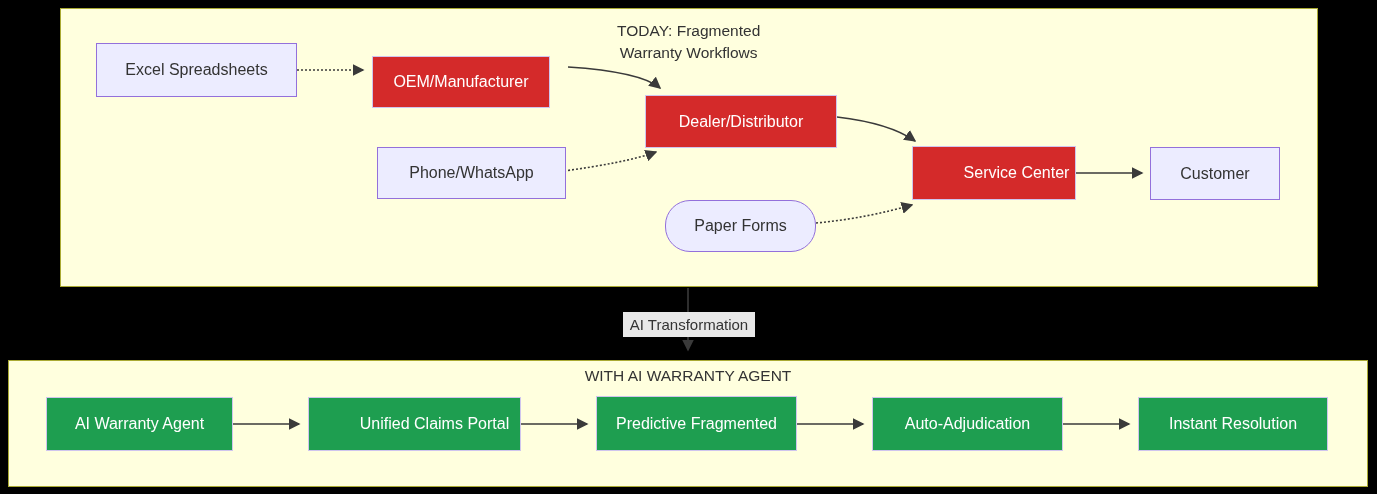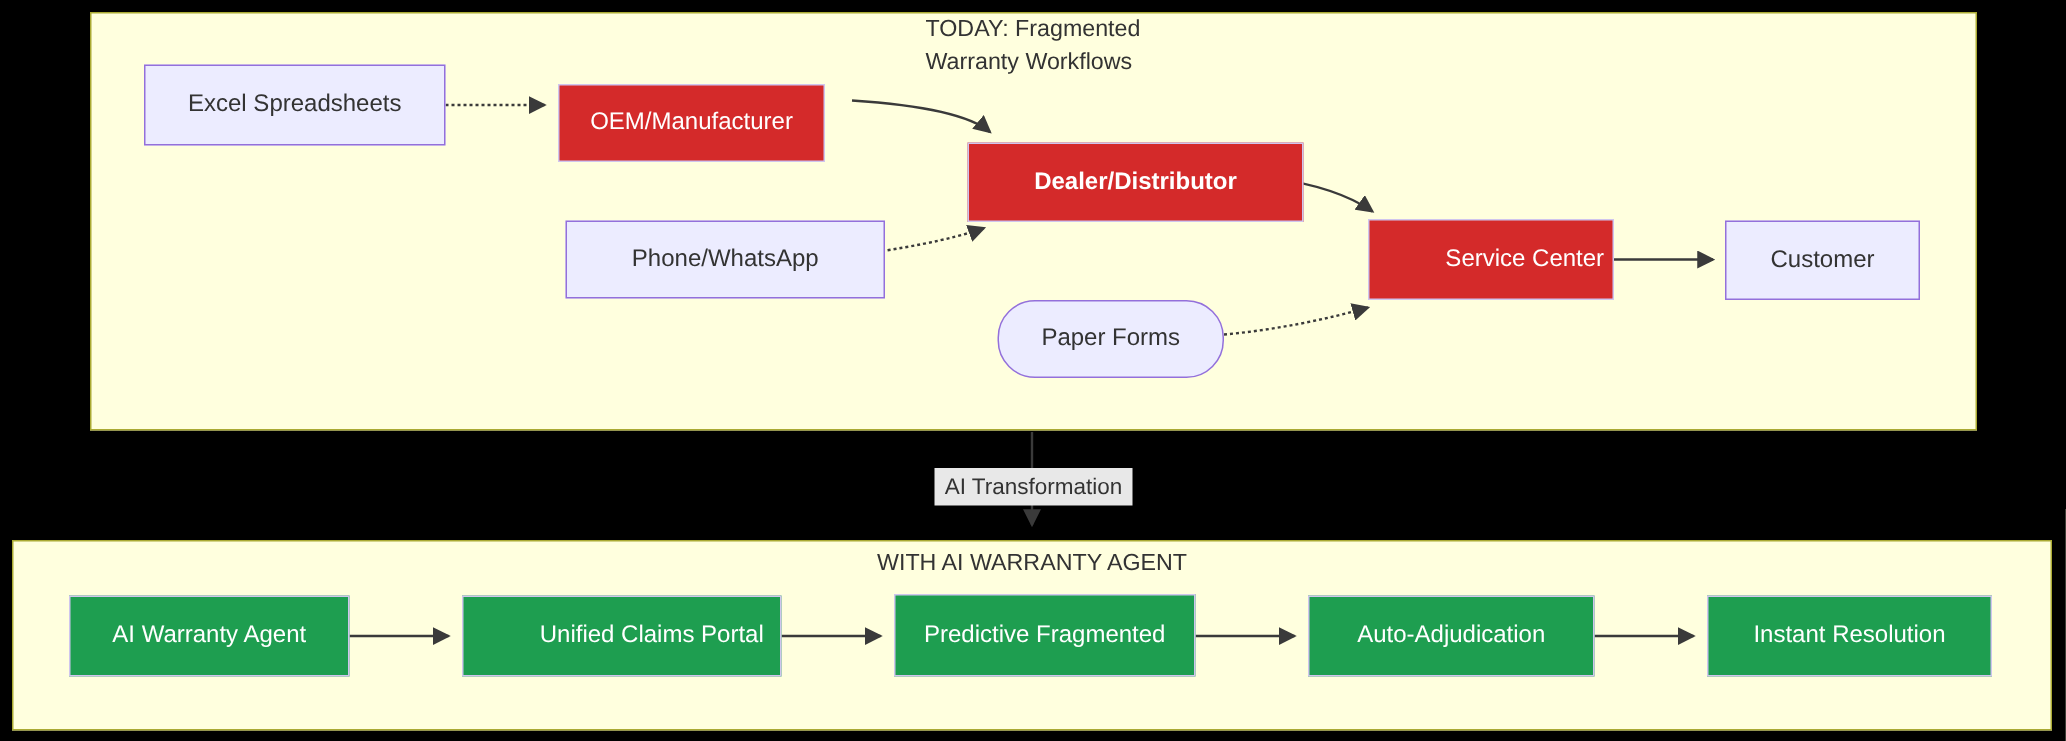--- a/index.html
+++ b/index.html
@@ -18,21 +18,21 @@
   }
   html,body{margin:0;padding:0;}
   body{background:var(--page-background);font-family:"Liberation Sans","DejaVu Sans",sans-serif;}
   .canvas{position:relative;width:1377px;height:494px;background:var(--page-background);overflow:hidden;}
 
   .cluster{position:absolute;background:var(--cluster-fill);border:1.5px solid var(--cluster-border);box-sizing:border-box;z-index:1;}
   .cluster.top{left:60px;top:8px;width:1258px;height:279px;}
   .cluster.bottom{left:8px;top:360px;width:1360px;height:127px;}
 
   .cluster-title{position:absolute;color:var(--text-dark);font-size:15.5px;line-height:22px;z-index:2;}
-  .cluster-title.today{left:617px;top:9px;text-align:left;}
+  .cluster-title.today{left:617px;top:20px;text-align:center;}
   .cluster-title.with-ai{left:8px;top:365px;width:1360px;text-align:center;}
 
   svg.edges{position:absolute;left:0;top:0;z-index:2;pointer-events:none;}
   .edge{fill:none;stroke:var(--edge-color);stroke-width:1.6px;}
   .edge.dotted{stroke-dasharray:2,2;}
   .arrow-head{fill:var(--edge-color);}
 
   .node{position:absolute;display:flex;align-items:center;justify-content:center;
         box-sizing:border-box;font-size:16px;color:var(--text-dark);z-index:3;text-align:center;}
   .node.plain{background:var(--node-fill);border:1px solid var(--node-border);}
@@ -73,22 +73,22 @@
     <path class="edge" d="M233,424 L299,424" marker-end="url(#ah)"></path>
     <path class="edge" d="M521,424 L587,424" marker-end="url(#ah)"></path>
     <path class="edge" d="M797,424 L863,424" marker-end="url(#ah)"></path>
     <path class="edge" d="M1063,424 L1129,424" marker-end="url(#ah)"></path>
   </svg>
 
   <div class="edge-label">AI Transformation</div>
 
   <div class="node plain" style="left:96px;top:43px;width:201px;height:54px;">Excel Spreadsheets</div>
   <div class="node legacy" style="left:372px;top:44px;width:178px;height:52px;margin-top:12px;">OEM/Manufacturer</div>
-  <div class="node legacy" style="left:645px;top:95px;width:224px;height:53px;font-weight:bold;">Dealer/Distributor</div>
-  <div class="node plain" style="left:377px;top:147px;width:213px;height:52px;">Phone/WhatsApp</div>
+  <div class="node legacy" style="left:645px;top:95px;width:192px;height:53px;">Dealer/Distributor</div>
+  <div class="node plain" style="left:377px;top:147px;width:189px;height:52px;">Phone/WhatsApp</div>
   <div class="node plain" style="left:665px;top:200px;width:151px;height:52px;border-radius:25px;">Paper Forms</div>
   <div class="node legacy" style="left:912px;top:146px;width:164px;height:54px;padding-left:45px;">Service Center</div>
   <div class="node plain" style="left:1150px;top:147px;width:130px;height:53px;">Customer</div>
 
   <div class="node ai" style="left:46px;top:397px;width:187px;height:54px;">AI Warranty Agent</div>
   <div class="node ai" style="left:308px;top:397px;width:213px;height:54px;padding-left:40px;">Unified Claims Portal</div>
   <div class="node ai" style="left:596px;top:396px;width:201px;height:55px;">Predictive Fragmented</div>
   <div class="node ai" style="left:872px;top:397px;width:191px;height:54px;">Auto-Adjudication</div>
   <div class="node ai" style="left:1138px;top:397px;width:190px;height:54px;">Instant Resolution</div>
 

